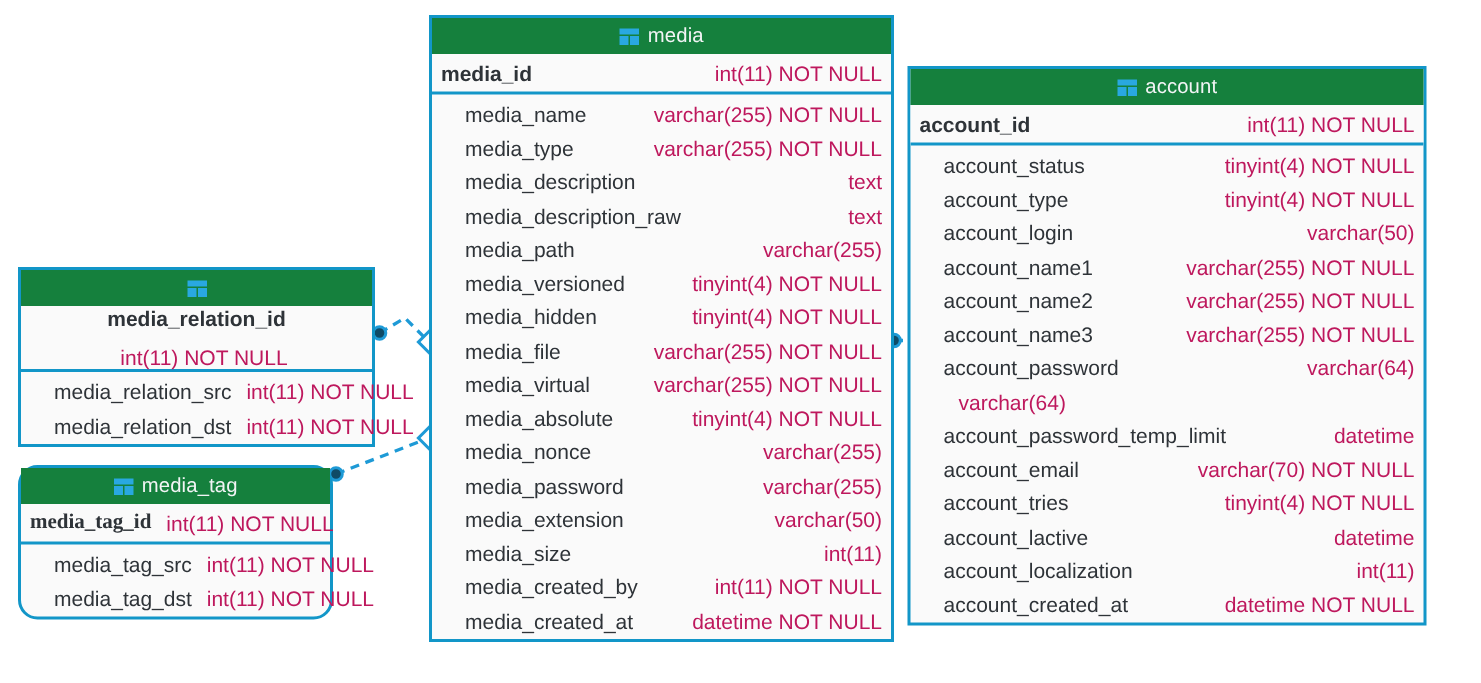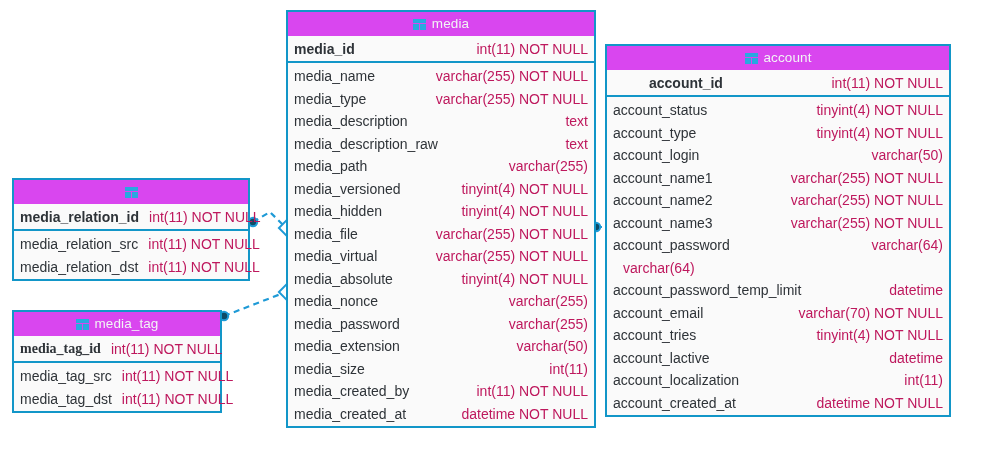--- a/index.html
+++ b/index.html
@@ -13,21 +13,21 @@
   #canvas{position:absolute;left:0;top:0;width:987px;height:455px;}
 
   .entity{
     position:absolute;
     border:2px solid #1296c8;
     box-sizing:border-box;
     background:#fafafa;
     z-index:5;
   }
   .entity-header{
-    background:#d946ef;
+    background:#15803d;
     color:#f2f4f5;
     height:24px;
     line-height:24px;
     text-align:center;
     font-size:13.5px;
     white-space:nowrap;
     display:flex;
     align-items:center;
     justify-content:center;
     gap:6px;
@@ -55,21 +55,21 @@
     font-size:14px;
     color:#2e3338;
     height:22.5px;
     padding:0 6px;
     box-sizing:border-box;
     white-space:nowrap;
   }
   .row .fname{text-align:left;}
   .row .ftype{text-align:right;padding-left:10px;color:#be185d;}
   .pk-row .fname{font-weight:bold;}
-  .fields{padding:2px 0 1px 0;}
+  .fields{padding:2px 0 1px 0;margin-left:16px;}
 
   svg#links{position:absolute;left:0;top:0;width:987px;height:455px;z-index:1;overflow:visible;}
   .lnk{stroke:#1e9ad6;stroke-width:2.2;stroke-dasharray:6 4.5;fill:none;}
   .dot{fill:#0f4b66;stroke:#1e9ad6;stroke-width:2;}
   .dia{fill:#ffffff;stroke:#1e9ad6;stroke-width:2;}
 </style>
 </head>
 <body>
 
 <div id="canvas">
@@ -181,21 +181,21 @@
         <div class="entity-header">
           <span class="tbl-icon">
             <i class="bar"></i>
             <i class="c1"></i>
             <i class="c2"></i>
           </span>
           <span>account</span>
         </div>
         <div class="pk-row">
           <div class="row pk-field" style="height: 25px;">
-            <span class="fname" style="font-weight: bold; margin-left: 36px;">account_id</span>
+            <span class="fname" style="font-weight: bold;">account_id</span>
             <span class="ftype">int(11) NOT NULL</span>
           </div>
         </div>
         <div class="fields">
           <div class="row">
             <span class="fname">account_status</span>
             <span class="ftype">tinyint(4) NOT NULL</span>
           </div>
           <div class="row">
             <span class="fname">account_type</span>
@@ -252,37 +252,37 @@
       </div>
       <div class="entity" style="left: 12px; top: 178px; width: 238px;">
         <div class="entity-header">
           <span class="tbl-icon">
             <i class="bar"></i>
             <i class="c1"></i>
             <i class="c2"></i>
           </span>
         </div>
         <div class="pk-row">
-          <div class="row pk-field" style="height: 25px;">
+          <div class="row pk-field" style="height: 42px; flex-direction: column;">
             <span class="fname" style="font-weight: bold;">media_relation_id</span>
             <span class="ftype">int(11) NOT NULL</span>
           </div>
         </div>
         <div class="fields">
           <div class="row">
             <span class="fname">media_relation_src</span>
             <span class="ftype">int(11) NOT NULL</span>
           </div>
           <div class="row">
             <span class="fname">media_relation_dst</span>
             <span class="ftype">int(11) NOT NULL</span>
           </div>
         </div>
       </div>
-      <div class="entity" style="left: 12px; top: 310px; width: 210px;">
+      <div class="entity" style="left: 12px; top: 310px; width: 210px; border-radius: 13px;">
         <div class="entity-header">
           <span class="tbl-icon">
             <i class="bar"></i>
             <i class="c1"></i>
             <i class="c2"></i>
           </span>
           <span>media_tag</span>
         </div>
         <div class="pk-row">
           <div class="row pk-field" style="height: 25px;">

